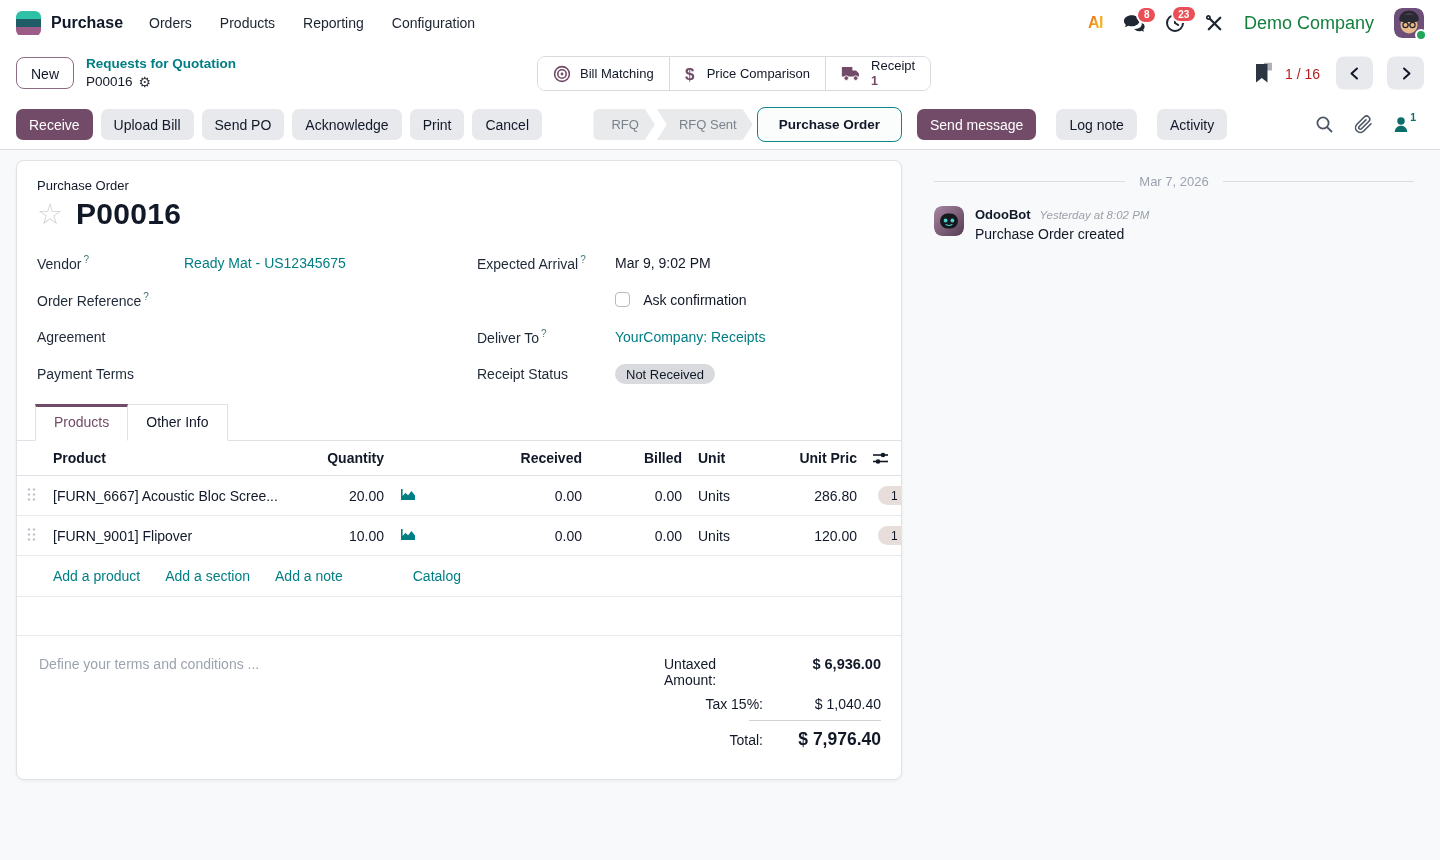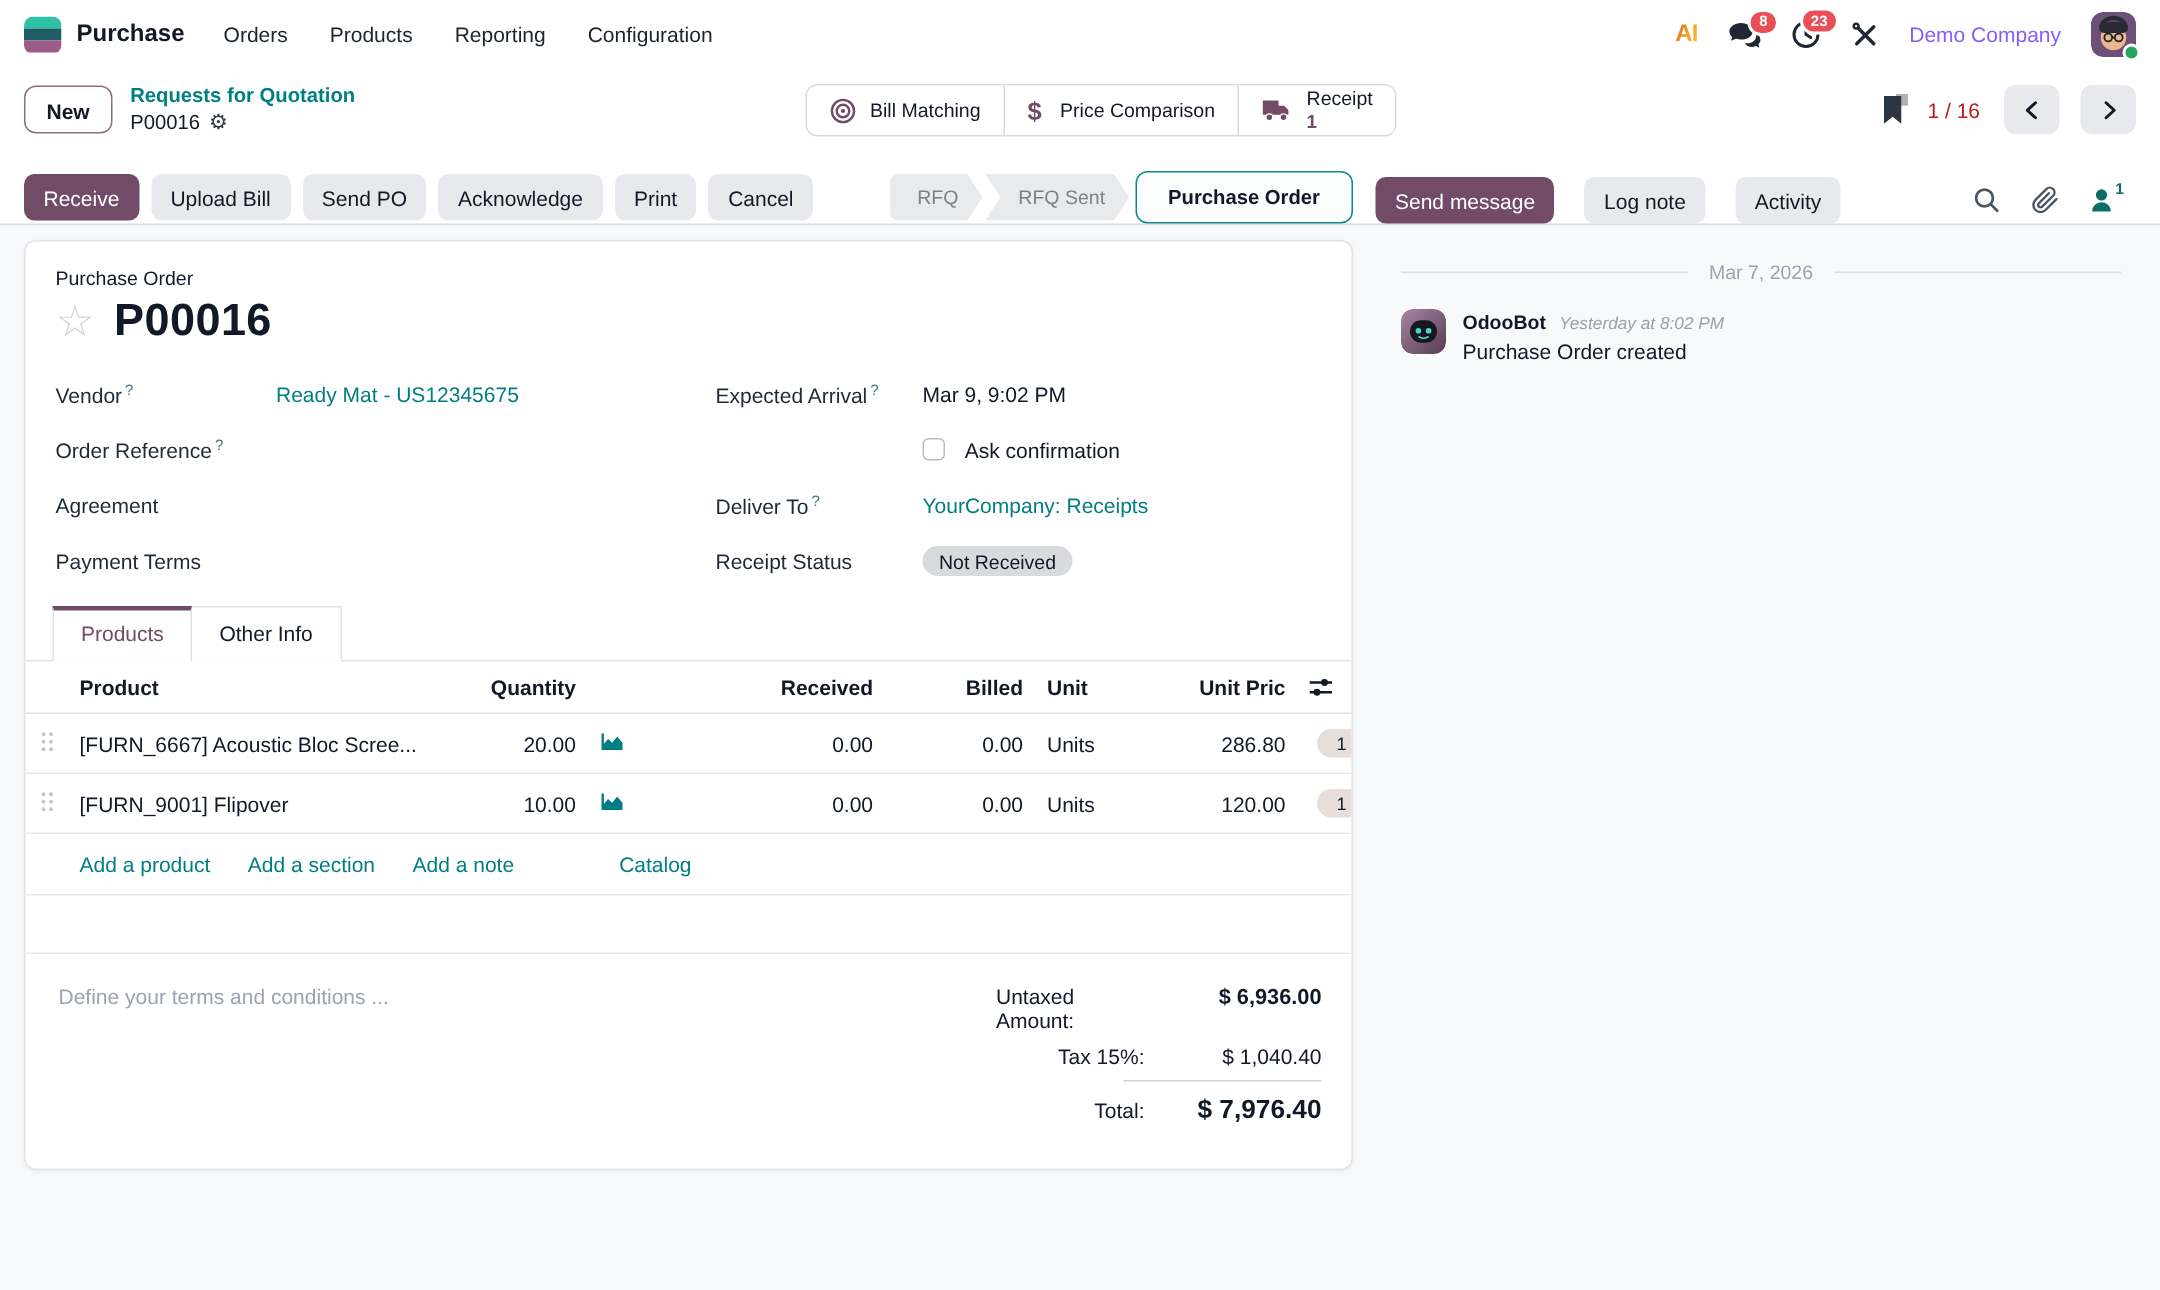--- a/index.html
+++ b/index.html
@@ -18,51 +18,51 @@
   .logo i:nth-child(3){ background:#9c5c87; }
   .nav-menus { display:flex; gap:28px; font-size:14px; color:#1c2430; }
   .nav-menus span { cursor:pointer; }
   .nav-right { margin-left:auto; display:flex; align-items:center; gap:20px; }
   .ai-logo { font-weight:800; font-size:16px; letter-spacing:-.5px;
     background:linear-gradient(120deg,#e2571f,#f2a71b 55%,#f6c23a);
     -webkit-background-clip:text; background-clip:text; color:transparent; }
   .icon-wrap { position:relative; display:inline-flex; }
   .red-badge { position:absolute; top:-8px; right:-12px; background:#ea4e56; color:#fff;
     font-size:10px; font-weight:700; border-radius:999px; padding:1.5px 5.5px; border:2px solid #fff; line-height:1.1;}
-  .company-name { font-size:14px; color:#8b5cf6;text-align:right; }
+  .company-name { font-size:18px; color:#15803d;text-align:right; }
   .avatar { width:30px; height:30px; border-radius:8px; position:relative; }
   .avatar svg { border-radius:8px; display:block; }
   .status-dot { position:absolute; right:-3px; bottom:-3px; width:12px; height:12px;
     background:#23a55a; border-radius:50%; border:2px solid #fff; }
 
   
   .control-panel { height:54px; position:relative; display:flex; align-items:center; padding:0 16px; background:#fff; }
   .cp-left { display:flex; align-items:center; gap:12px; }
   .btn-new { border:1px solid #8f6b84; background:#fff; border-radius:8px; padding:8px 14px; height:32px;
-    font-size:14px; font-weight:700; color:#111827; cursor:pointer; font-family:inherit; }
+    font-size:14px; font-weight:400; color:#111827; cursor:pointer; font-family:inherit; }
   .breadcrumb { line-height:1.3; }
   .bc-parent { color:#017E84; font-weight:600; font-size:13.5px; cursor:pointer; }
   .bc-current { display:flex; align-items:center; gap:6px; font-size:13.5px; color:#111827; }
   .gear { font-size:14px; color:#32373e; cursor:pointer; font-family:"DejaVu Sans",sans-serif; }
   .smart-group { position:absolute; left:537px; top:10px; height:35px; display:flex; align-items:stretch;
     border:1px solid #d8dadd; border-radius:8px; background:#fff; overflow:hidden; }
   .smart-btn { display:flex; align-items:center; gap:9px; padding:0 15px; font-size:13px; color:#111827;
     border-right:1px solid #d8dadd; cursor:pointer; background:#fff; }
   .smart-btn:last-child { border-right:none; }
   .smart-stack { display:flex; flex-direction:column; line-height:1.15; justify-content:center; }
   .smart-count { color:#714B67; font-weight:600; font-size:12.5px; }
   .cp-right { position:absolute; right:16px; top:50%; transform:translateY(-50%);
     display:flex; align-items:center; gap:12px; }
   .pager-text { font-size:14px; color:#b91c1c; margin-right:4px; }
   .pager-btn { width:37px; height:33px; background:#e7e9ed; border:none; border-radius:8px;
     display:inline-flex; align-items:center; justify-content:center; cursor:pointer; }
   .pager-btn + .pager-btn { margin-left:2px; }
 
   
-  .action-row { height:50px; display:flex; align-items:flex-end; border-bottom:1px solid #d9dbde; background:#fff; }
+  .action-row { height:50px; display:flex; align-items:center; border-bottom:1px solid #d9dbde; background:#fff; }
   .ar-left { width:902px; display:flex; align-items:center; gap:8px; padding-left:16px; }
   .btn { height:31px; padding:0 13px; border:none; border-radius:7px; background:#e7e9ed;
     color:#111827; font-size:14px; font-family:inherit; display:inline-flex; align-items:center; cursor:pointer; }
   .btn-primary { background:#714B67; color:#fff; }
   .stepper { margin-left:auto; display:flex; align-items:center; }
   .step { height:31px; display:flex; align-items:center; background:#e9eaec; color:#79828c; font-size:13px;
     padding:0 16px 0 22px; cursor:pointer;
     clip-path:polygon(0 0, calc(100% - 10px) 0, 100% 50%, calc(100% - 10px) 100%, 0 100%, 10px 50%);
     margin-right:2px; }
   .step:first-child { clip-path:polygon(0 0, calc(100% - 10px) 0, 100% 50%, calc(100% - 10px) 100%, 0 100%);

